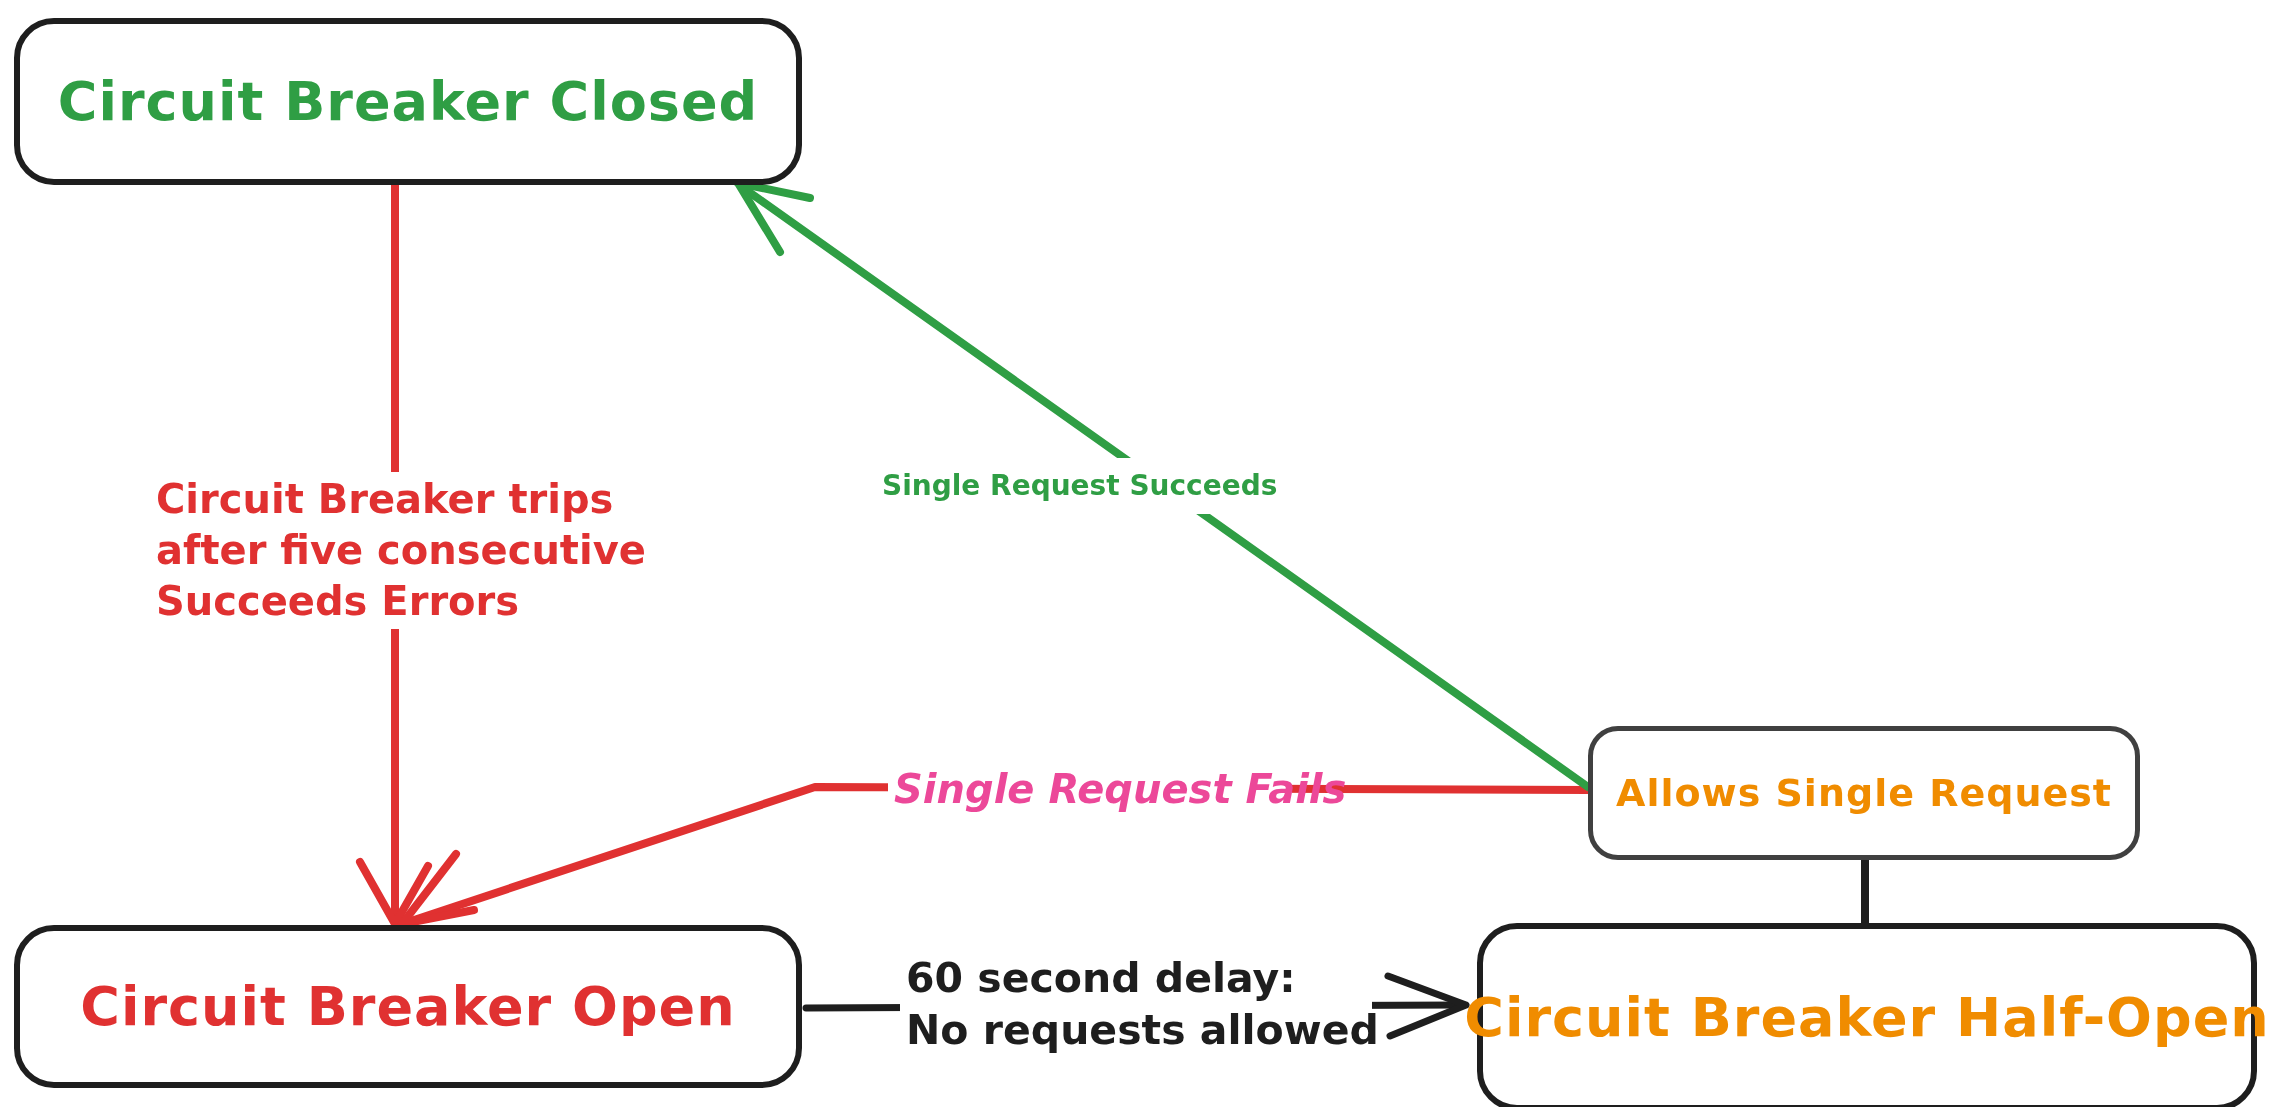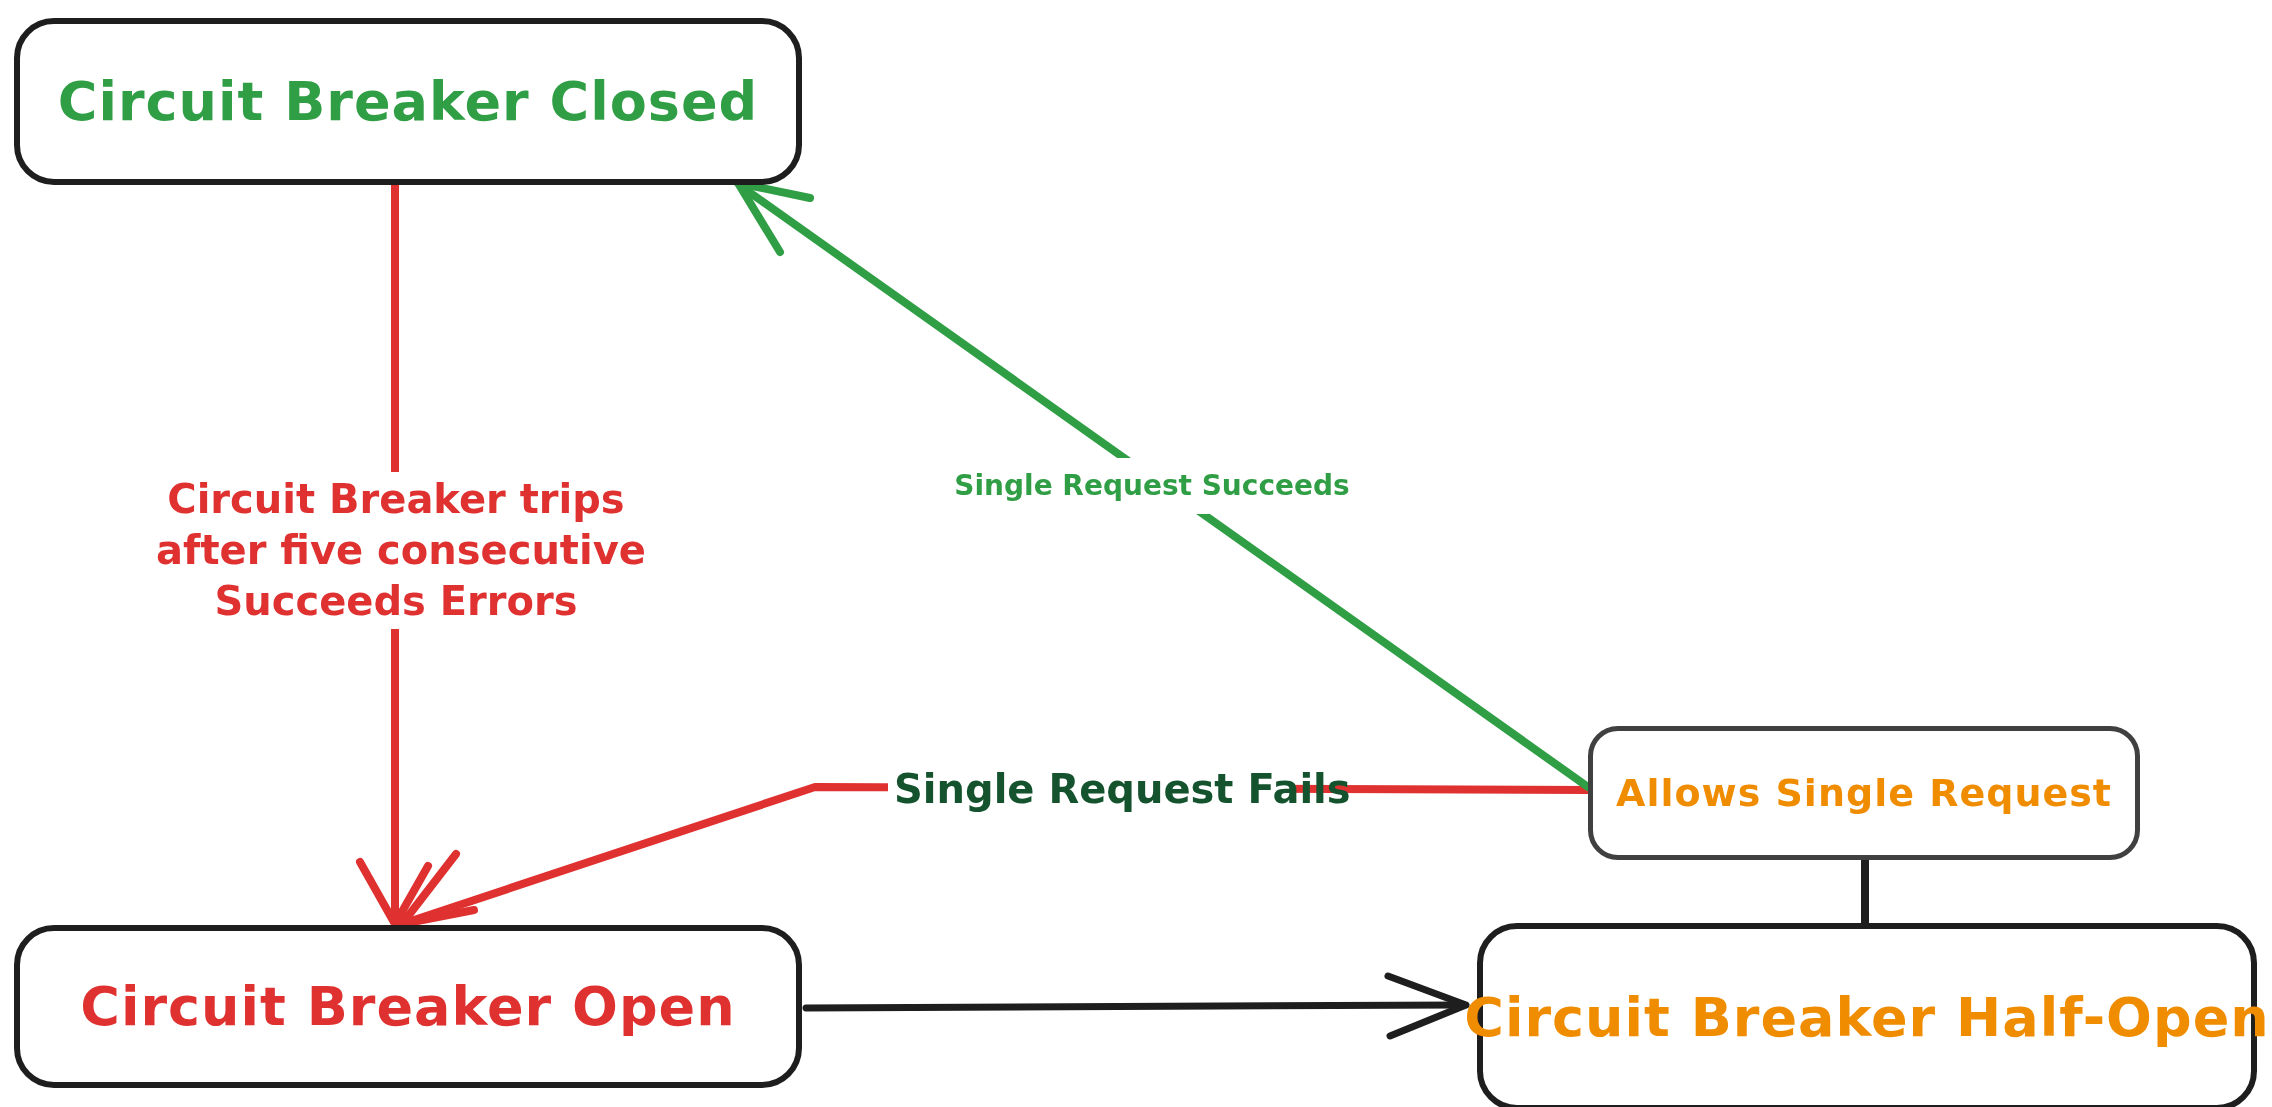--- a/index.html
+++ b/index.html
@@ -52,39 +52,39 @@
   .t-red    { color: #e03131; }
   .t-orange { color: #f08c00; }
 
   .node-allows .node-title {
     font-size: 38px;
   }
 
   .edge-label {
     position: absolute;
     background: #ffffff;
-    text-align: center;
     font-weight: bold;
     white-space: nowrap;
     padding: 2px 6px;
   }
   .label-trips {
     left: 150px; top: 472px; width: 480px;
     font-size: 40px; line-height: 51px;
     color: #e03131;
   }
   .label-succeeds {
     left: 876px; top: 458px; width: 540px;
     font-size: 28px; line-height: 52px;
     color: #2f9e44;
   }
   .label-fails {
     left: 888px; top: 760px; width: 392px;
     font-size: 40px; line-height: 54px;
-    color: #14532d;
+    color: #ec4899;
+    font-style: italic;
   }
   .label-delay {
     left: 900px; top: 950px; width: 460px;
     font-size: 41px; line-height: 52px;
     color: #1e1e1e;
   }
 </style>
 </head>
 <body>
 
@@ -126,14 +126,18 @@
   <div class="edge-label label-trips">
     <div>Circuit Breaker trips</div>
     <div>after five consecutive</div>
     <div>Succeeds Errors</div>
   </div>
 
   <div class="edge-label label-succeeds">Single Request Succeeds</div>
 
   <div class="edge-label label-fails">Single Request Fails</div>
 
+  <div class="edge-label label-delay">
+    <div>60 second delay:</div>
+    <div>No requests allowed</div>
+  </div>
 
 </div>
 
 </body></html>

